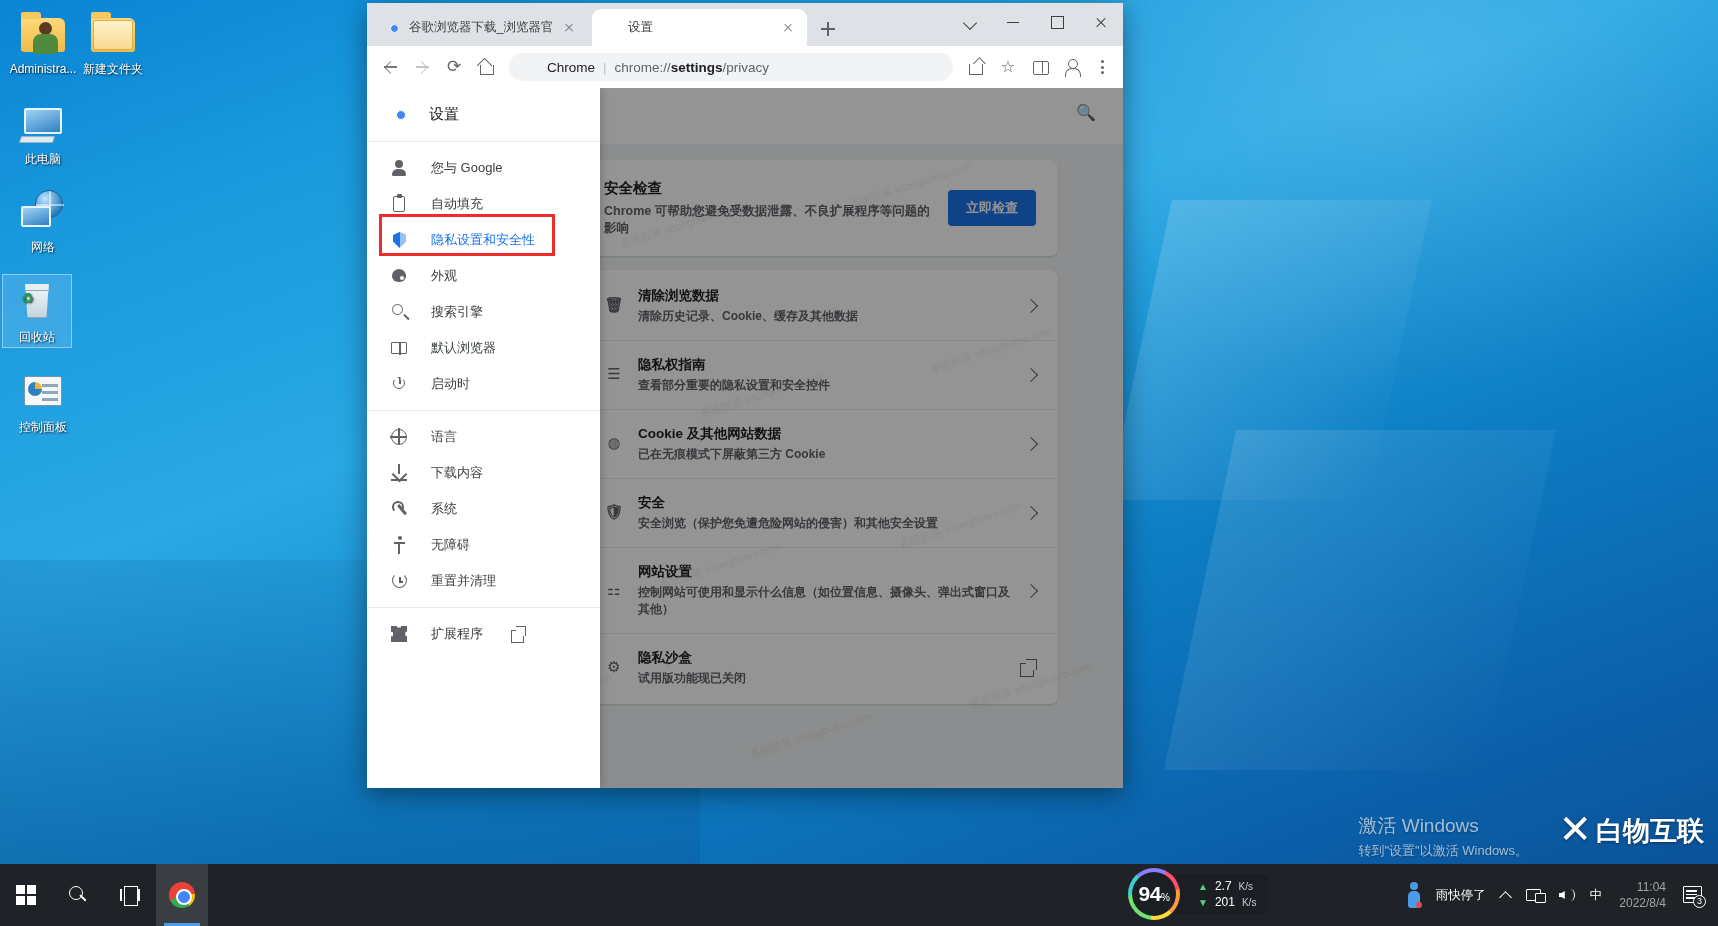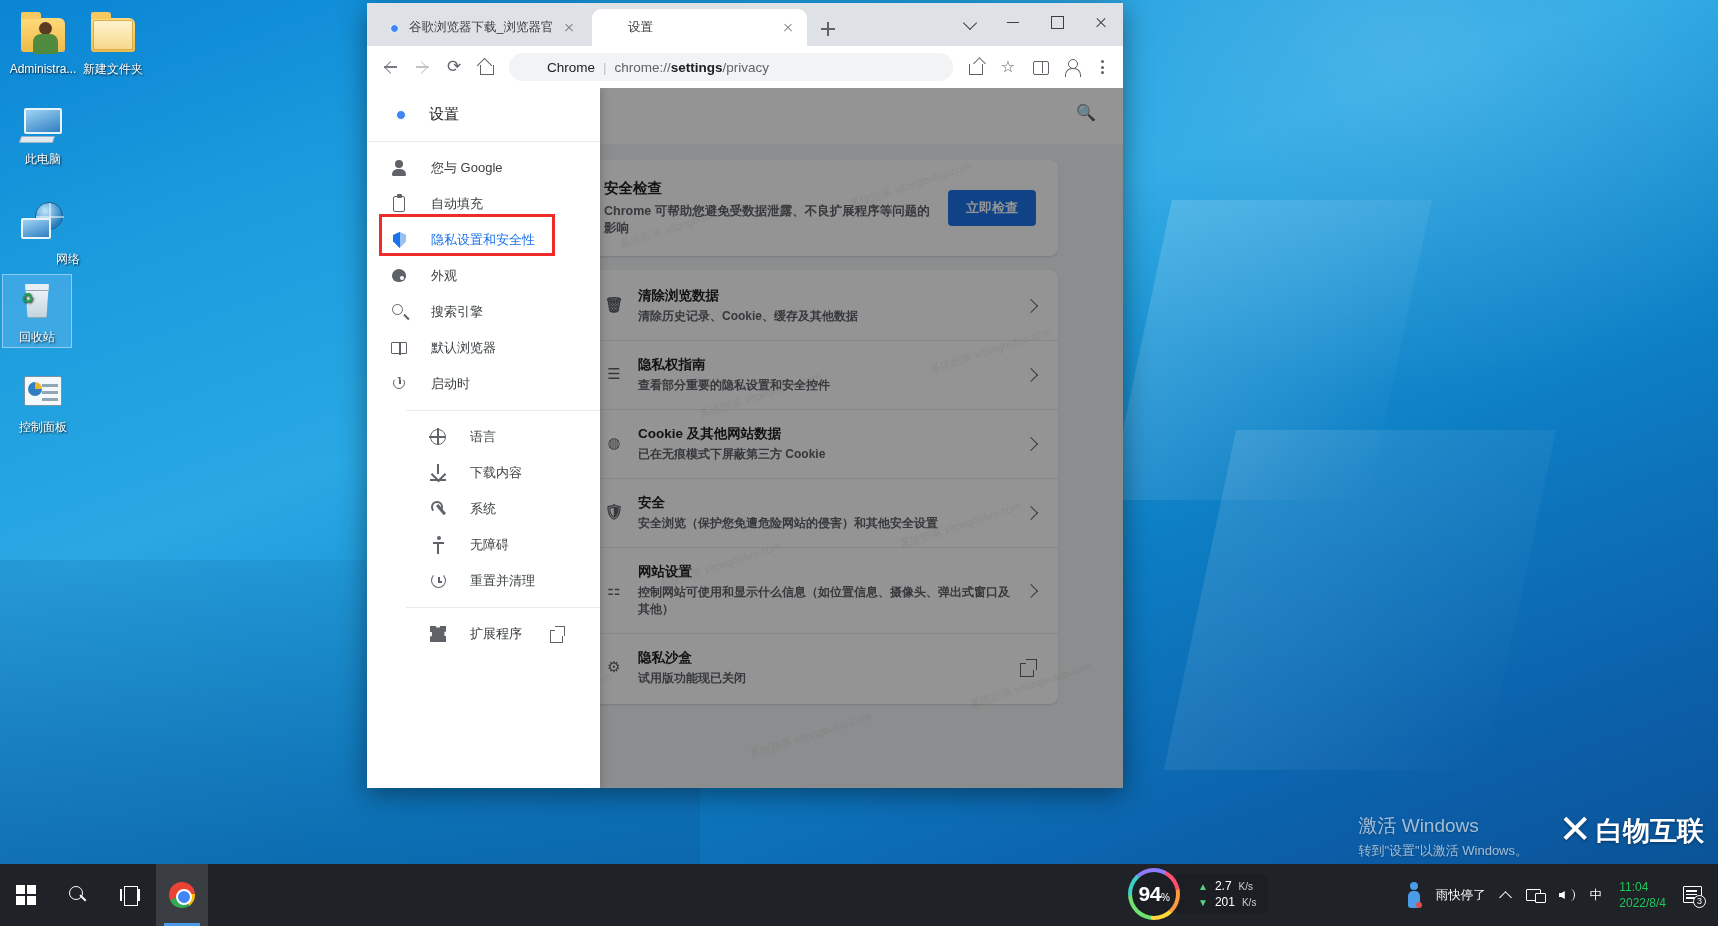--- a/index.html
+++ b/index.html
@@ -219,21 +219,21 @@
   }
   .drawer-head { height: 54px; display:flex; align-items:center; gap:16px; padding: 0 22px;
     border-bottom:1px solid #e8eaed; }
   .drawer-head .logo { width:24px;height:24px; position:relative; flex:0 0 24px; }
   .drawer-head .logo .ring { width:24px;height:24px;border-radius:50%;
       background: conic-gradient(from -30deg,#ea4335 0 30%, #fbbc05 30% 48%, #34a853 48% 76%, #ea4335 76% 100%); }
   .drawer-head .logo .ctr { position:absolute; left:7px; top:7px; width:10px;height:10px;border-radius:50%;background:#4285f4;border:1.6px solid #fff;}
   .drawer-title { font-size:15px; color:#202124; }
 
   .drawer-group { padding: 8px 0; }
-  .drawer-group + .drawer-group { border-top: 1px solid #e8eaed; margin-left: 39px; }
+  .drawer-group + .drawer-group { border-top: 1px solid #e8eaed; }
   .ditem {
     display:flex; align-items:center; gap:22px; height: 36px; padding: 0 22px;
     font-size: 13px; color:#3c4043; position: relative; cursor: default;
   }
   .ditem .di-ico { width:20px;height:20px;flex:0 0 20px; position:relative; color:#5f6368; font-size:15px; line-height:20px; text-align:center;}
   .ditem.active { color:#1a73e8; }
   .ditem.active .di-ico { color:#1a73e8; }
   .ditem .ext-ic { width:14px;height:14px; position:relative; margin-left:6px; }
   .ditem .ext-ic:before{content:"";position:absolute;left:0;top:3px;width:11px;height:11px;border:1.4px solid #5f6368;}
   .ditem .ext-ic:after{content:"";position:absolute;left:5px;top:-1px;width:9px;height:9px;border-top:1.4px solid #5f6368;border-right:1.4px solid #5f6368;background:#fff;}
@@ -333,21 +333,21 @@
   .ime-person .pb{position:absolute;left:2px;top:9px;width:12px;height:17px;background:#4a9ce8;border-radius:5px 5px 3px 3px;}
   .ime-person .dot{position:absolute;left:10px;top:20px;width:6px;height:6px;border-radius:50%;background:#e34c4c;}
   .chev-up { width:12px;height:12px;position:relative;}
   .chev-up:before{content:"";position:absolute;left:1px;top:4px;width:8px;height:8px;border-left:1.5px solid #fff;border-top:1.5px solid #fff;transform:rotate(45deg);}
   .net-ic{width:18px;height:16px;position:relative;}
   .net-ic:before{content:"";position:absolute;left:0;top:2px;width:13px;height:10px;border:1.5px solid #fff;border-radius:1px;}
   .net-ic:after{content:"";position:absolute;left:9px;top:6px;width:9px;height:8px;border:1.5px solid #fff;background:#1f2226;border-radius:1px;}
   .vol-ic{width:18px;height:16px;position:relative;}
   .vol-ic:before{content:"";position:absolute;left:1px;top:4px;width:6px;height:8px;background:#fff;clip-path: polygon(0 25%,45% 25%,100% 0,100% 100%,45% 75%,0 75%);}
   .vol-ic:after{content:"";position:absolute;left:8px;top:2px;width:8px;height:12px;border-right:1.5px solid #fff;border-radius:0 50% 50% 0 / 0 50% 50% 0;}
-  .clockbox { color:#22c55e; font-size:12px; line-height:16px; text-align:left; padding: 0 10px; }
+  .clockbox { color:#a3a3a3; font-size:12px; line-height:16px; text-align:right; padding: 0 10px; }
   .notif-ic{width:20px;height:18px;position:relative;}
   .notif-ic:before{content:"";position:absolute;left:0;top:0;width:17px;height:15px;border:1.6px solid #fff;border-radius:1px;}
   .notif-ic i{position:absolute;left:3px;width:11px;height:1.5px;background:#fff;}
   .notif-badge{position:absolute;right:-3px;bottom:-4px;width:13px;height:13px;border-radius:50%;background:#1f2226;border:1.4px solid #fff;color:#fff;font-size:9px;line-height:11px;text-align:center;}
 
   
   .activate-wm {
     position:absolute; right:190px; bottom:66px; text-align:left; color:rgba(255,255,255,.62);
     text-shadow: 0 1px 2px rgba(0,0,0,.25); pointer-events:none;
   }
@@ -395,21 +395,21 @@
   </div>
 
   <div class="dicon" style="left:6px; top:100px;">
     <div class="glyph">
       <div class="ic-monitor"></div>
         <div class="ic-kbd"></div>
     </div>
     <span>此电脑</span>
   </div>
 
-  <div class="dicon" style="left:6px; top:200px;text-align:right;">
+  <div class="dicon" style="left:6px; top:188px;">
     <div class="glyph">
       <div class="ic-globe"></div>
       <div class="ic-monitor" style="left:2px;top:18px;width:30px;height:21px;"></div>
     </div>
     <span>网络</span>
   </div>
 
   <div class="dicon selected" style="left:3px; top:275px; width:68px; padding:3px 0;">
     <div class="glyph">
       <div class="ic-bin"></div>

